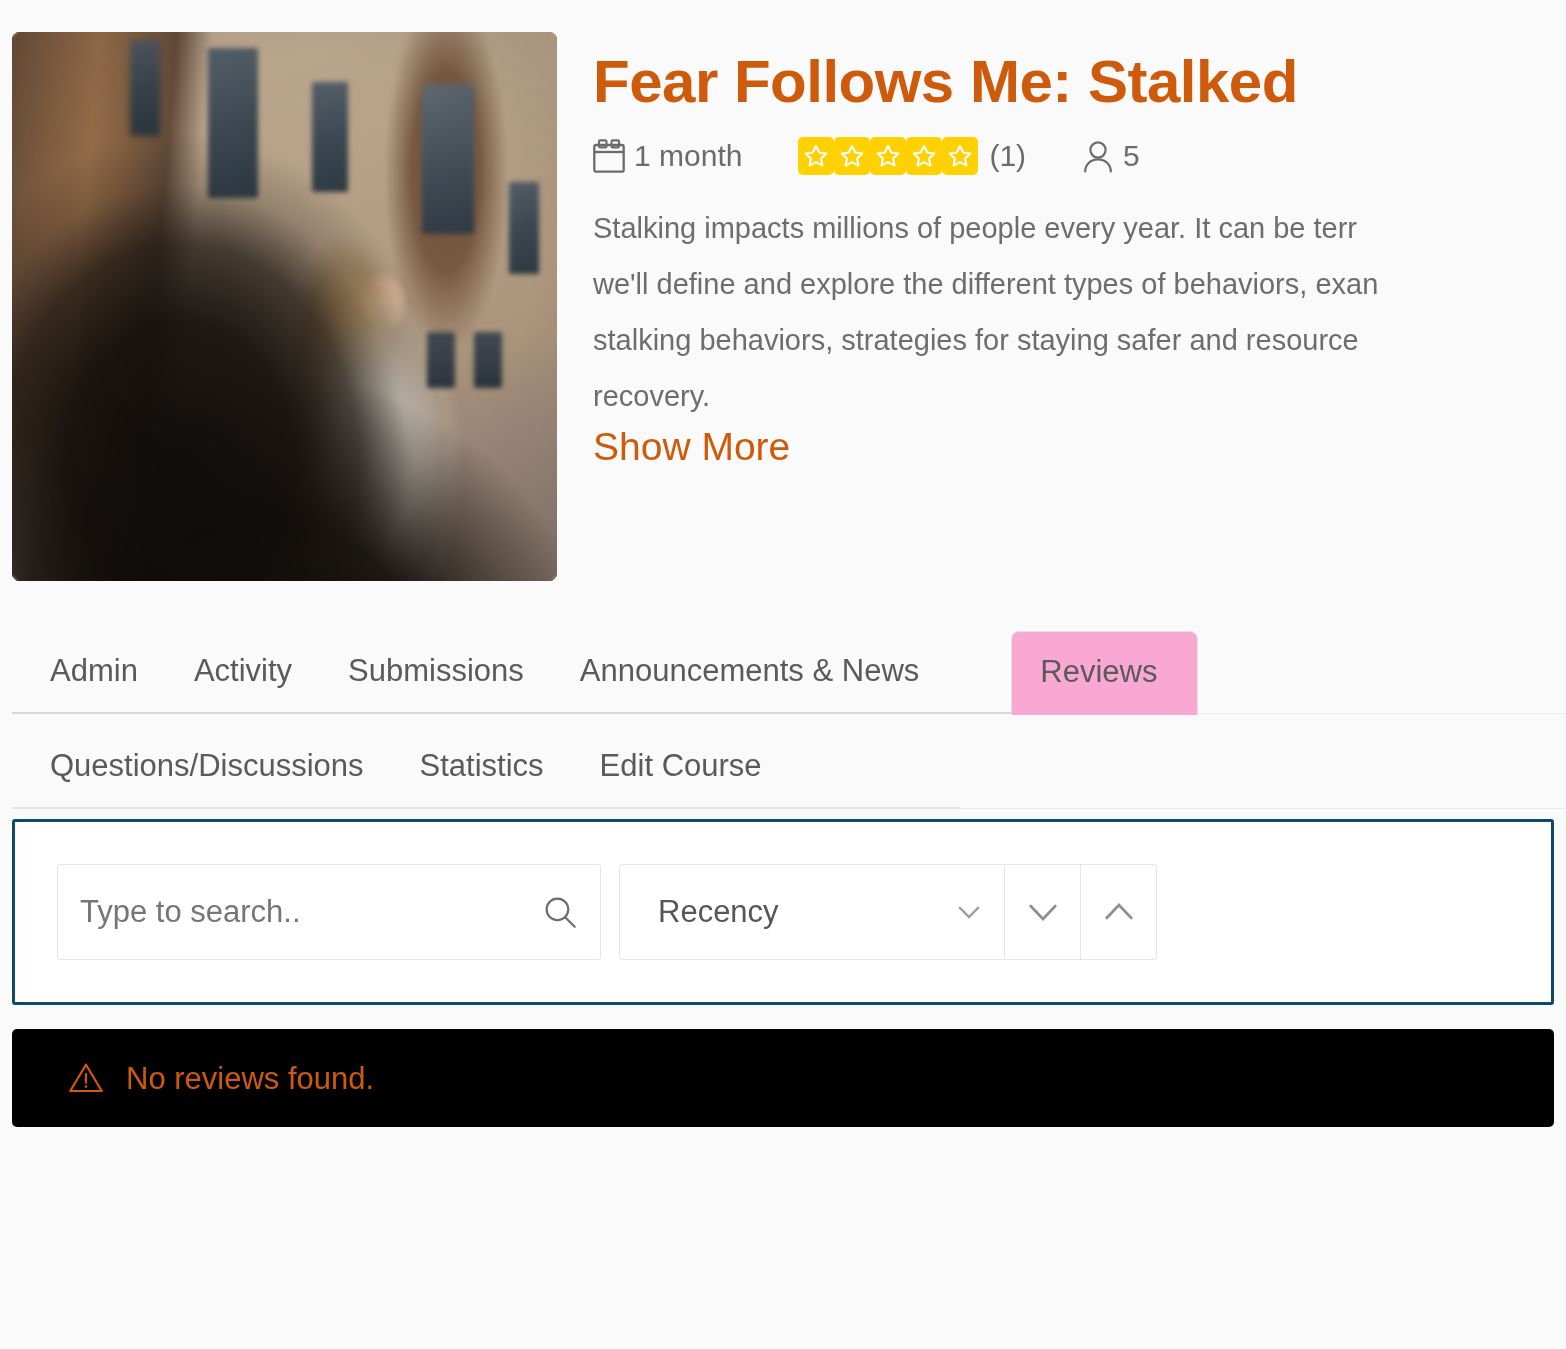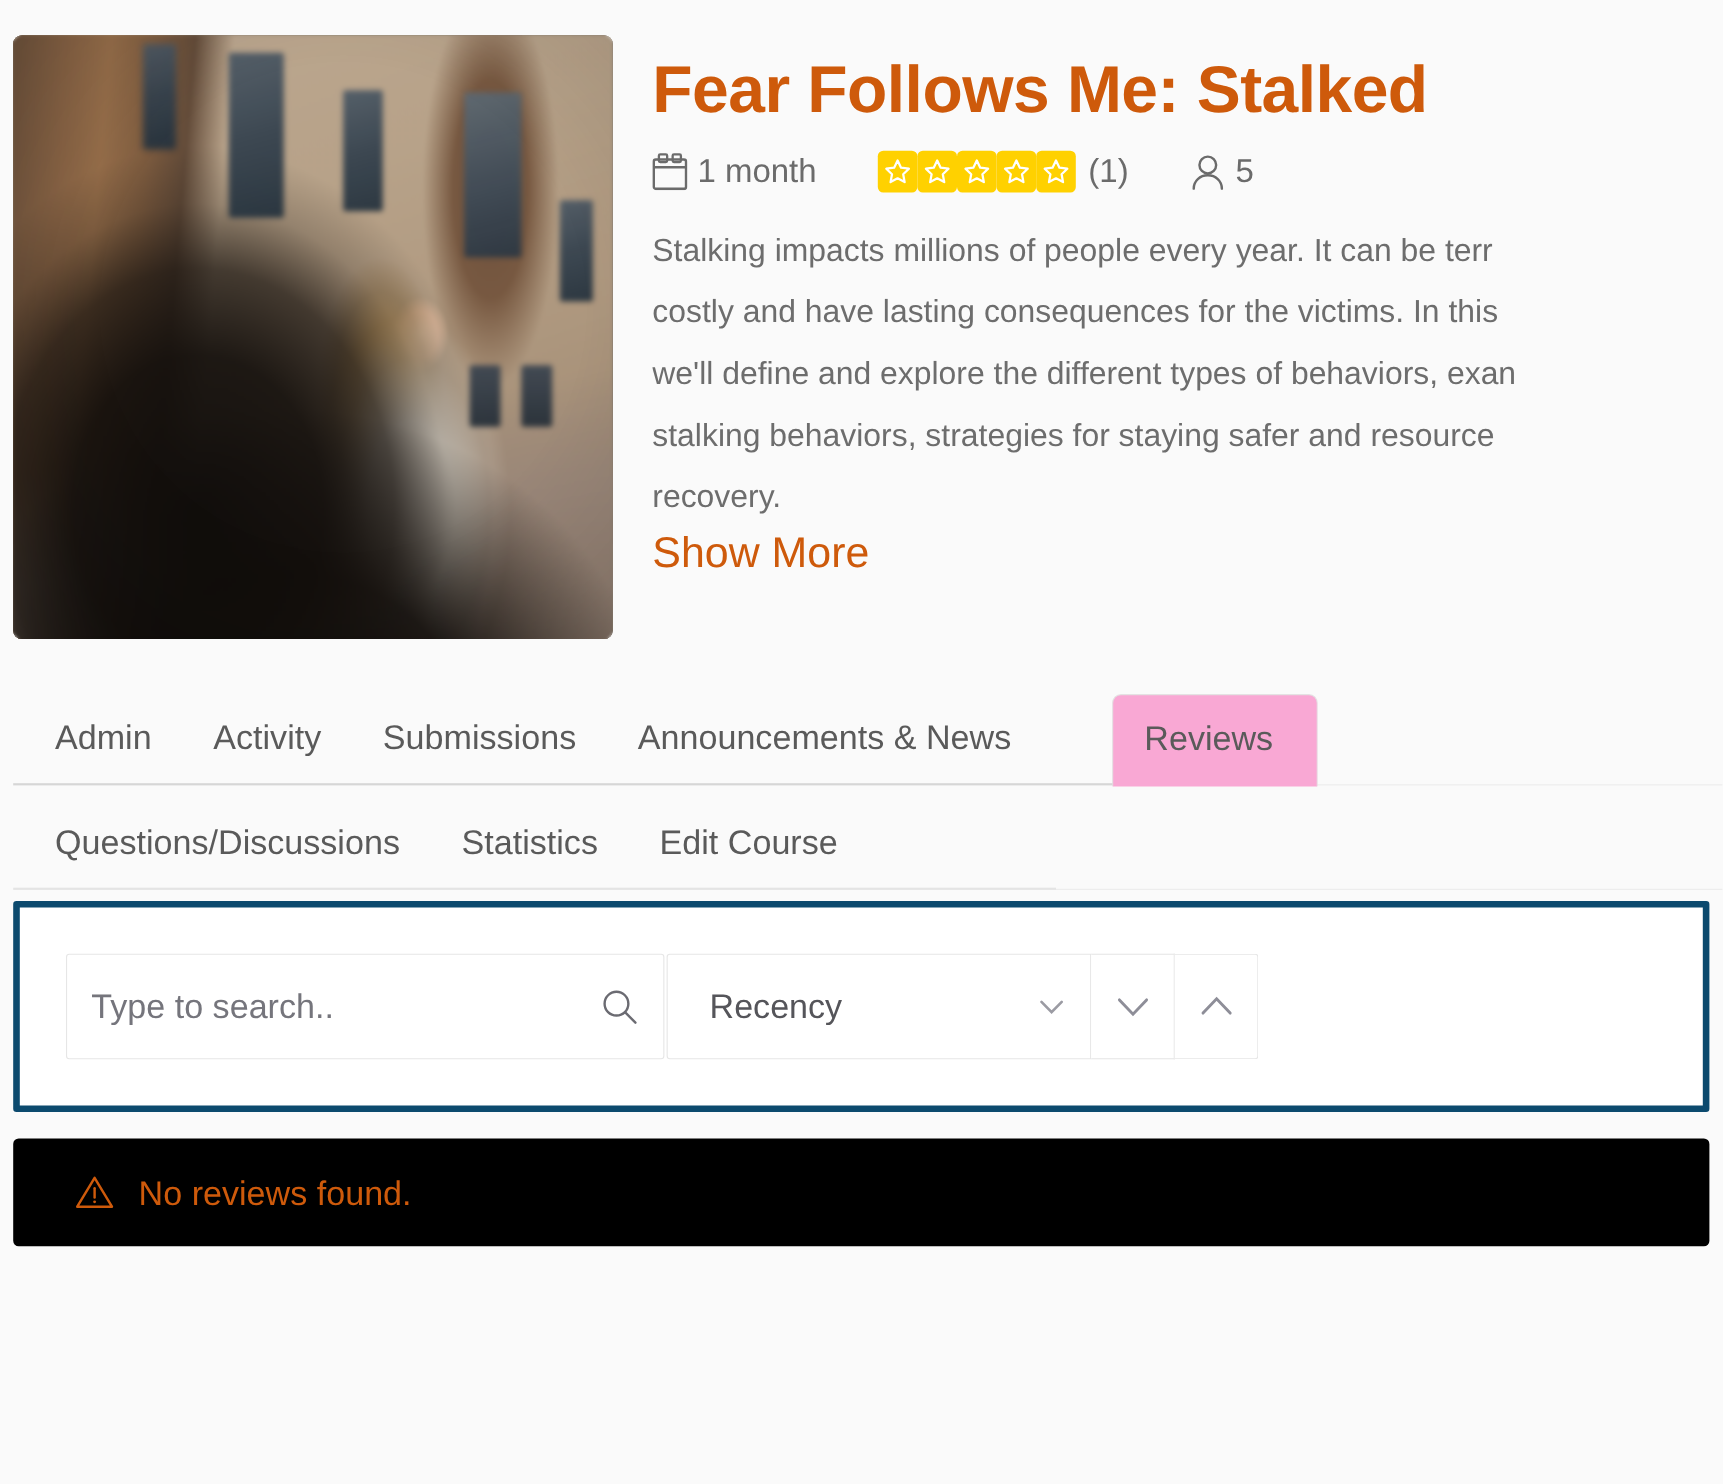--- a/index.html
+++ b/index.html
@@ -222,21 +222,21 @@
     bottom: 0;
     height: 1px;
     right: -12px;
     background: #ececec;
   }
 
   
   .filter-panel {
     margin: 10px 12px 0 12px;
     background: #ffffff;
-    border: 6px solid #0c4a6e;
+    border: 3px solid #0c4a6e;
     border-radius: 3px;
     padding: 42px 0 42px 42px;
     display: flex;
     align-items: center;
   }
 
   .search-box {
     width: 544px;
     height: 96px;
     border: 1px solid #e6e6e6;
@@ -254,21 +254,21 @@
     font-family: inherit;
     color: #55555a;
     background: transparent;
     min-width: 0;
   }
   .search-box input::placeholder { color: #75757c; opacity: 1; }
 
   .sort-group {
     display: flex;
     align-items: stretch;
-    margin-left: 2px;
+    margin-left: 18px;
   }
   .sort-select {
     width: 386px;
     height: 96px;
     border: 1px solid #e6e6e6;
     border-radius: 3px 0 0 3px;
     background: #fff;
     display: flex;
     align-items: center;
     justify-content: space-between;
@@ -376,21 +376,20 @@
           <circle cx="16" cy="11" r="7.6" fill="none" stroke="#6b6b6b" stroke-width="2.2"></circle>
           <path d="M3.2 32.5c0-7.1 5.7-12.2 12.8-12.2s12.8 5.1 12.8 12.2" fill="none" stroke="#6b6b6b" stroke-width="2.2" stroke-linecap="round"></path>
         </svg>
         <span>5</span>
       </div>
 
     </div>
 
     <p class="course-desc">
       <span>Stalking impacts millions of people every year. It can be terr</span>
-      <span>costly and have lasting consequences for the victims. In this</span>
       <span>we'll define and explore the different types of behaviors, exan</span>
       <span>stalking behaviors, strategies for staying safer and resource</span>
       <span>recovery.</span>
     </p>
 
     <a class="show-more">Show More</a>
 
   </div>
 </div>
 

